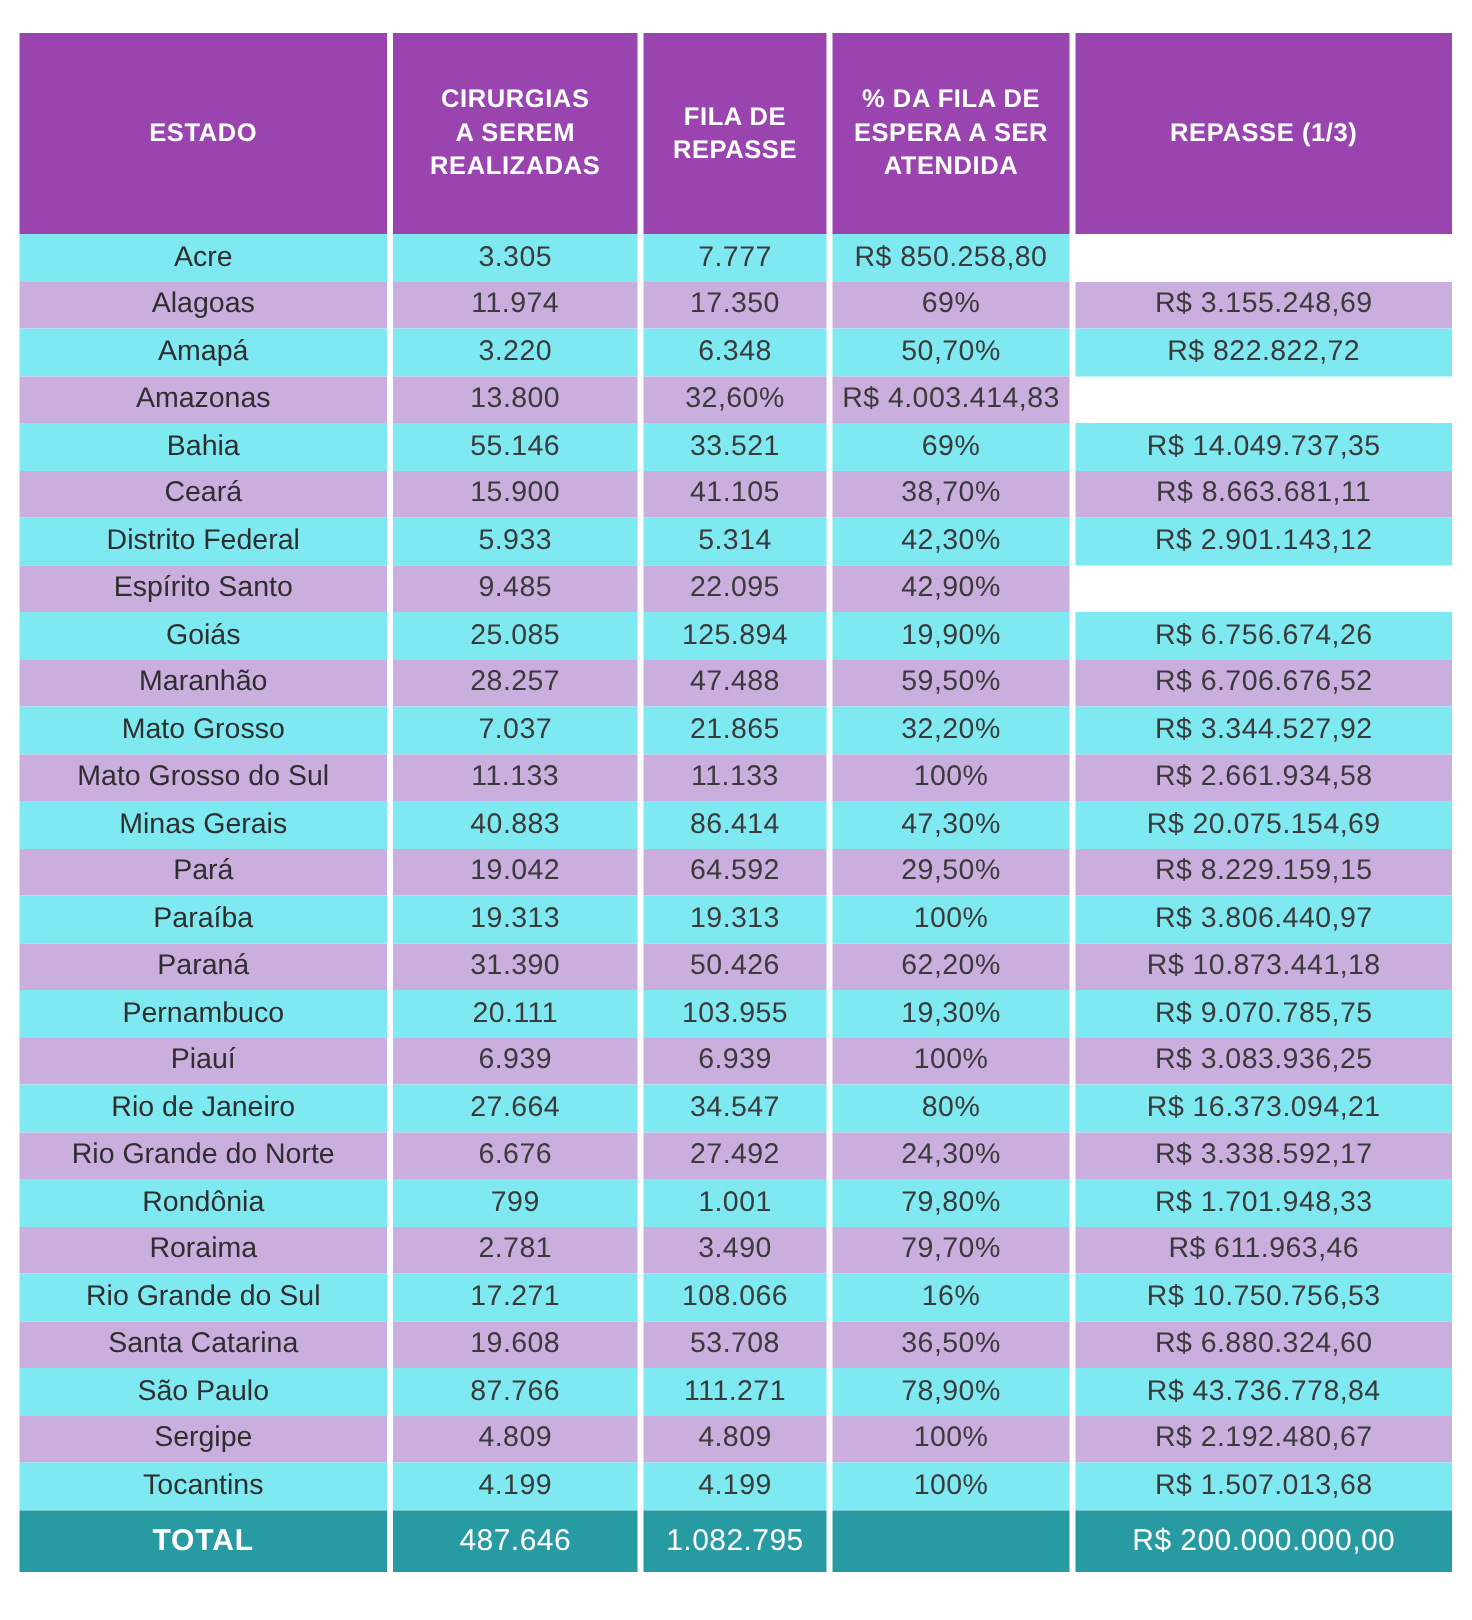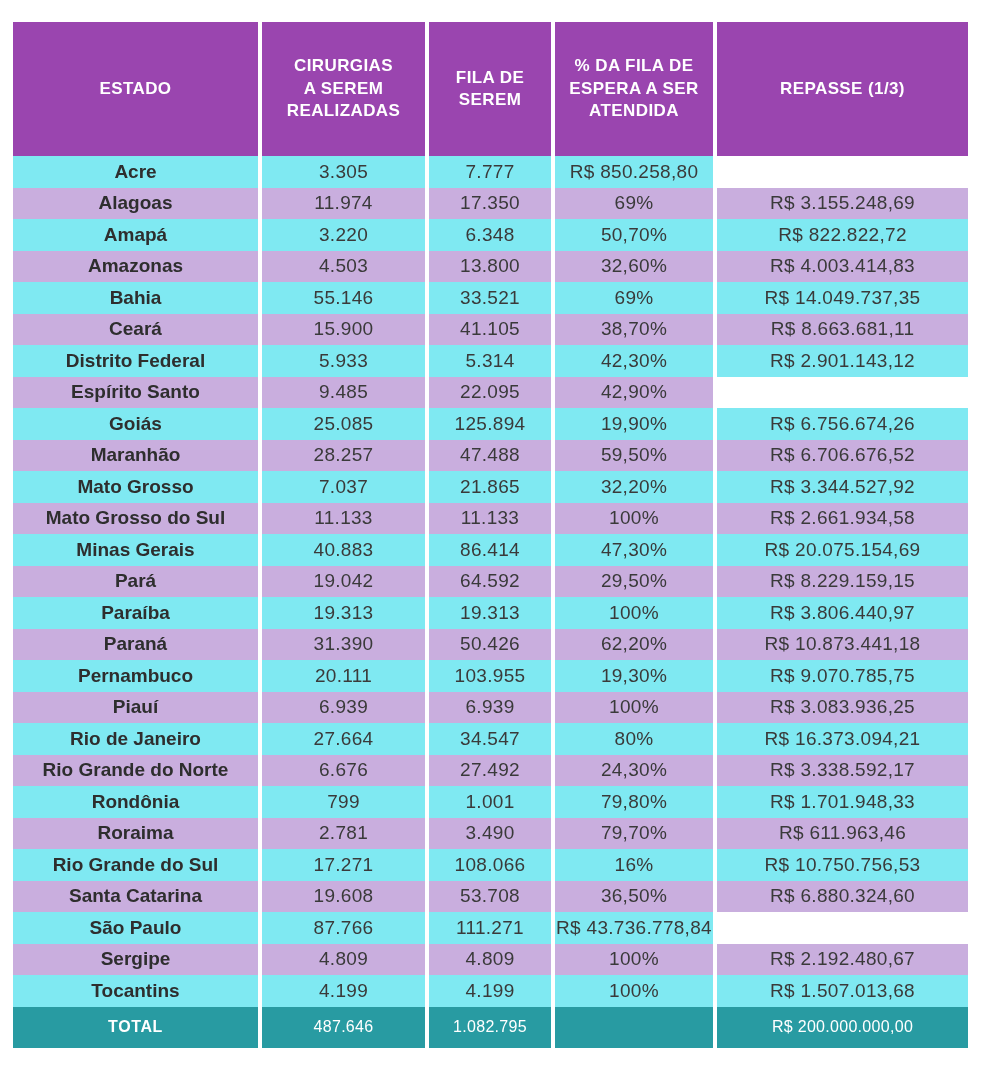--- a/index.html
+++ b/index.html
@@ -41,47 +41,47 @@
     white-space: pre-line;
     padding: 0 6px;
     box-sizing: border-box;
   }
   
   .tbody .cell {
     height: 31.5px;
     font-size: 19px;
     color: #3a3a3a;
   }
-  .tbody .state-cell { font-weight: 700; color: #2e2e2e; }
+  .tbody .state-cell { font-weight: 400; color: #2e2e2e; }
   .tbody .num-cell   { font-weight: 400; letter-spacing: 0.3px; }
   .row-cyan .cell { background: #7fe9f2; }
   .row-lav  .cell { background: #c9aede; }
   
   .total-row .cell {
     height: 41px;
     background: #289ba2;
     color: #ffffff;
-    font-size: 16px;
+    font-size: 20px;
     letter-spacing: 0.3px;
   }
   .total-row .state-cell { font-weight: 700; letter-spacing: 0.6px; }
 </style>
 </head>
 <body>
 
 <div class="page">
   <div class="table">
 
     <div class="trow thead">
       <div class="cell">ESTADO</div>
       <div class="cell">CIRURGIAS
 A SEREM
 REALIZADAS</div>
       <div class="cell">FILA DE
-SEREM</div>
+REPASSE</div>
       <div class="cell">% DA FILA DE
 ESPERA A SER
 ATENDIDA</div>
       <div class="cell">REPASSE (1/3)</div>
     </div>
 
     <div class="tbody" id="tbody">
       <div class="trow row-cyan">
         <div class="cell state-cell">Acre</div>
         <div class="cell num-cell">3.305</div>
@@ -100,21 +100,20 @@
       <div class="trow row-cyan">
         <div class="cell state-cell">Amapá</div>
         <div class="cell num-cell">3.220</div>
         <div class="cell num-cell">6.348</div>
         <div class="cell num-cell">50,70%</div>
         <div class="cell num-cell">R$ 822.822,72</div>
       </div>
 
       <div class="trow row-lav">
         <div class="cell state-cell">Amazonas</div>
-        <div class="cell num-cell">4.503</div>
         <div class="cell num-cell">13.800</div>
         <div class="cell num-cell">32,60%</div>
         <div class="cell num-cell">R$ 4.003.414,83</div>
       </div>
 
       <div class="trow row-cyan">
         <div class="cell state-cell">Bahia</div>
         <div class="cell num-cell">55.146</div>
         <div class="cell num-cell">33.521</div>
         <div class="cell num-cell">69%</div>
@@ -269,20 +268,21 @@
         <div class="cell num-cell">19.608</div>
         <div class="cell num-cell">53.708</div>
         <div class="cell num-cell">36,50%</div>
         <div class="cell num-cell">R$ 6.880.324,60</div>
       </div>
 
       <div class="trow row-cyan">
         <div class="cell state-cell">São Paulo</div>
         <div class="cell num-cell">87.766</div>
         <div class="cell num-cell">111.271</div>
+        <div class="cell num-cell">78,90%</div>
         <div class="cell num-cell">R$ 43.736.778,84</div>
       </div>
 
       <div class="trow row-lav">
         <div class="cell state-cell">Sergipe</div>
         <div class="cell num-cell">4.809</div>
         <div class="cell num-cell">4.809</div>
         <div class="cell num-cell">100%</div>
         <div class="cell num-cell">R$ 2.192.480,67</div>
       </div>

